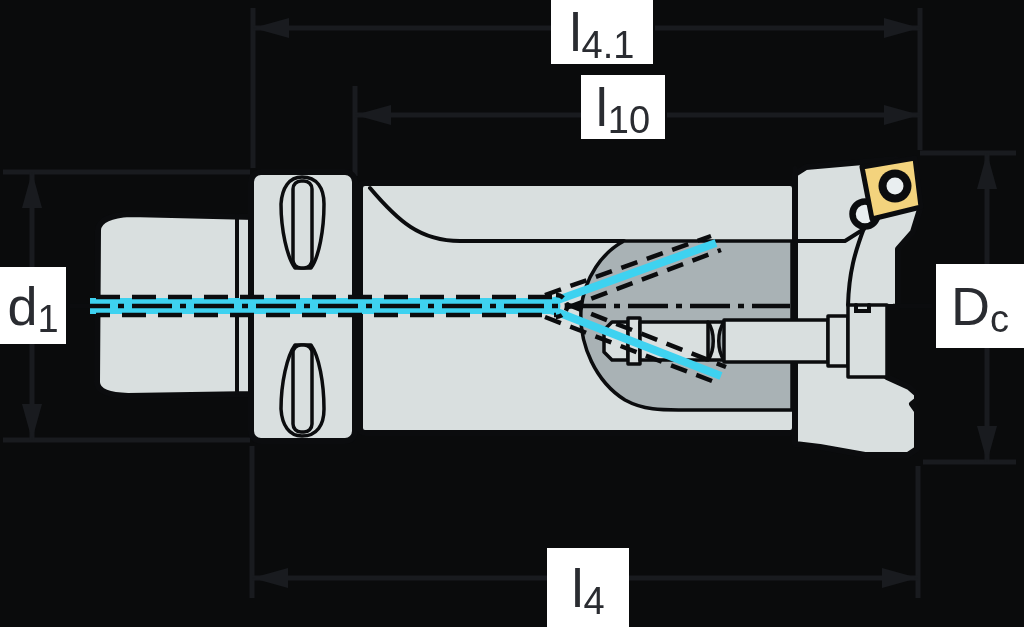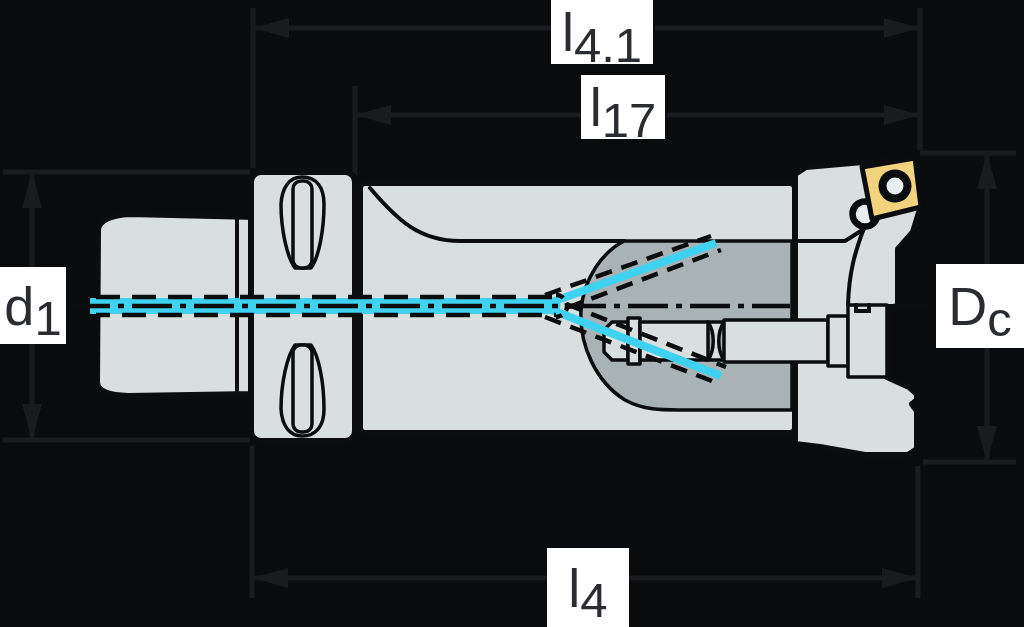--- a/index.html
+++ b/index.html
@@ -17,21 +17,21 @@
   .part-thin{fill:var(--body_fill);stroke:var(--outline);stroke-width:3.5;stroke-linejoin:round;}
   .iline{stroke:var(--outline);stroke-width:4;fill:none;stroke-linecap:round;}
   .cavity{fill:var(--cavity_fill);stroke:var(--outline);stroke-width:3.5;}
   .coolline{stroke:var(--coolant);stroke-width:8;fill:none;}
   .coolfill{fill:var(--coolant);stroke:none;}
   .dashline{stroke:var(--outline);stroke-width:4.5;fill:none;}
   .insert{fill:var(--insert_fill);stroke:var(--outline);stroke-width:5;stroke-linejoin:round;}
   .dim-label{position:absolute;background:var(--label_bg);color:var(--label_text);
     display:flex;align-items:center;justify-content:center;line-height:1;}
   .dim-label .main{font-size:54px;}
-  .dim-label .sub{font-size:49px;transform:translateY(13px);}
+  .dim-label .sub{font-size:38px;transform:translateY(13px);}
 </style>
 </head>
 <body>
 
 <div id="stage">
   <svg width="1024" height="627" viewBox="0 0 1024 627">
 
     <g>
       <path class="dim" d="M253,8 V168"></path>
       <path class="dim" d="M920,8 V150"></path>
@@ -146,21 +146,21 @@
       <path class="dashline" d="M893,306 H932" stroke-dasharray="40 8 6 8"></path>
     </g>
   </svg>
 
   <div class="dim-label" style="left:551px;top:0;width:102px;height:64px;">
     <span class="main">l</span>
       <span class="sub">4.1</span>
   </div>
   <div class="dim-label" style="left:581px;top:75px;width:84px;height:64px;">
     <span class="main">l</span>
-      <span class="sub">17</span>
+      <span class="sub">10</span>
   </div>
   <div class="dim-label" style="left:547px;top:548px;width:82px;height:79px;">
     <span class="main">l</span>
       <span class="sub">4</span>
   </div>
   <div class="dim-label" style="left:0;top:267px;width:66px;height:77px;">
     <span class="main">d</span>
       <span class="sub">1</span>
   </div>
   <div class="dim-label" style="left:936px;top:264px;width:88px;height:84px;">

